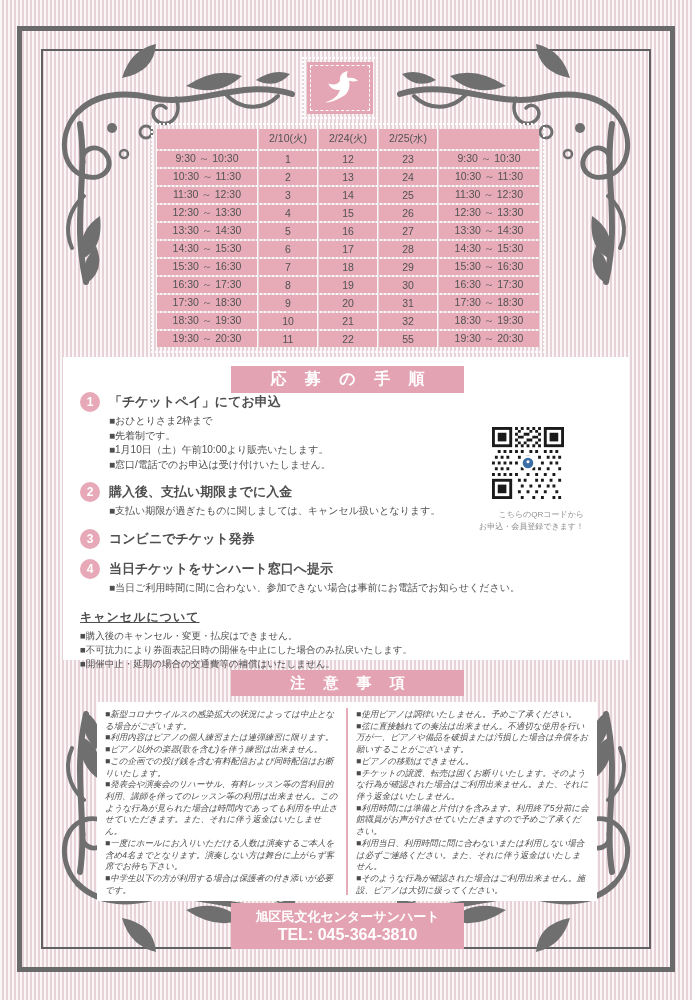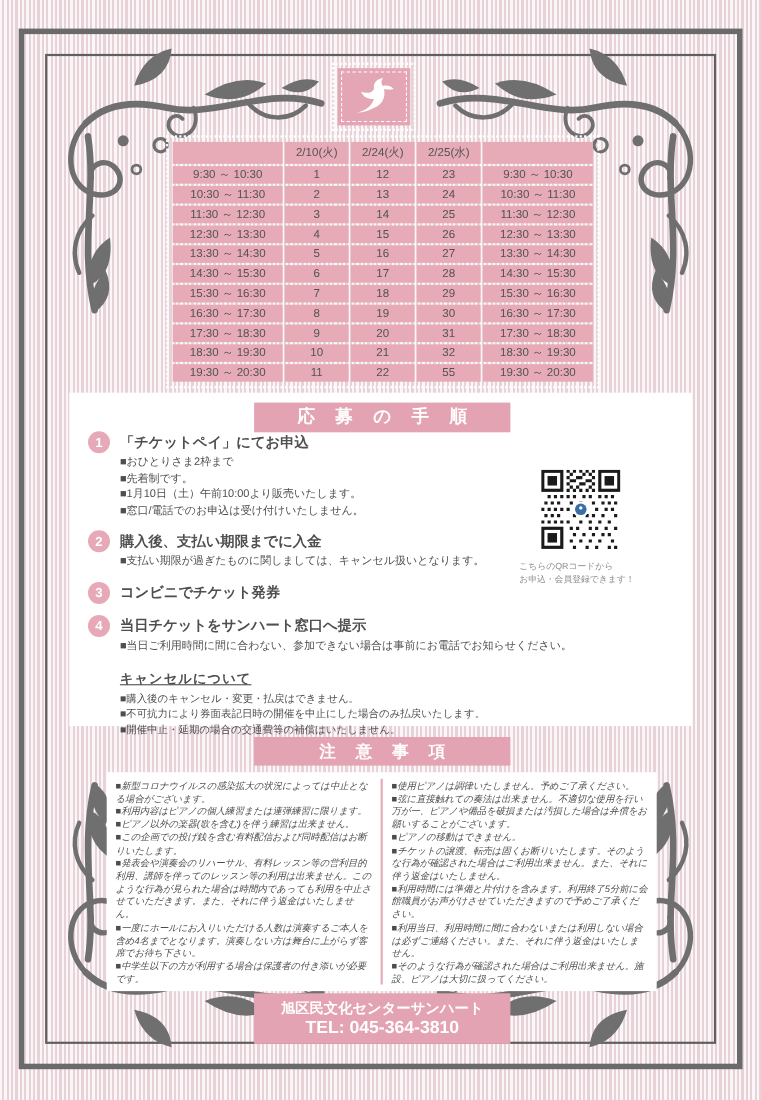--- a/index.html
+++ b/index.html
@@ -30,24 +30,24 @@
   .banner-apply{left:231px;top:366px;width:233px;height:27px;font-size:16px;}
   .banner-notes{left:231px;top:670px;width:233px;height:26px;font-size:15px;}
   .banner-footer{left:231px;top:903px;width:233px;height:46px;flex-direction:column;letter-spacing:0;text-indent:0;}
   .footer-name{font-size:13px;line-height:1.35;}
   .footer-tel{font-size:16px;line-height:1.2;}
   .steps{position:absolute;left:80px;top:392px;width:400px;z-index:3;color:#4f4f4f;}
   .step{display:flex;gap:9px;margin-bottom:10px;}
   .step-circle{flex:0 0 20px;width:20px;height:20px;border-radius:50%;background:#e7a9b7;color:#fff;font-size:12px;font-weight:bold;text-align:center;line-height:20px;}
   .step-title{font-size:13px;font-weight:bold;line-height:20px;white-space:nowrap;}
   .step-bullets{font-size:10px;line-height:1.45;margin-top:2px;white-space:nowrap;}
-  .cancel{margin-left:29px;margin-top:14px;}
+  .cancel{margin-top:14px;}
   .cancel-title{font-size:12px;font-weight:bold;text-decoration:underline;letter-spacing:1px;color:#4f4f4f;}
   .cancel-bullets{font-size:9.5px;line-height:1.45;margin-top:3px;color:#4f4f4f;white-space:nowrap;}
-  .qr-wrap{position:absolute;left:472px;top:427px;z-index:4;width:112px;text-align:left;}
+  .qr-wrap{position:absolute;left:472px;top:427px;z-index:4;width:112px;text-align:right;}
   .qr-wrap svg{display:block;margin:0 auto;background:#fff;}
   .qr-caption{margin-top:10px;font-size:8px;color:#8d8d8d;line-height:1.55;}
   .notes-col{flex:1;padding:7px 8px 0 8px;font-size:8.5px;line-height:1.38;color:#4c4c4c;}
   .notes-col p{margin:0;font-style:italic;}
   .notes-divider{width:2px;background:#e7abb8;margin:6px 0;}
 </style>
 </head>
 <body>
 
 <div class="page">

